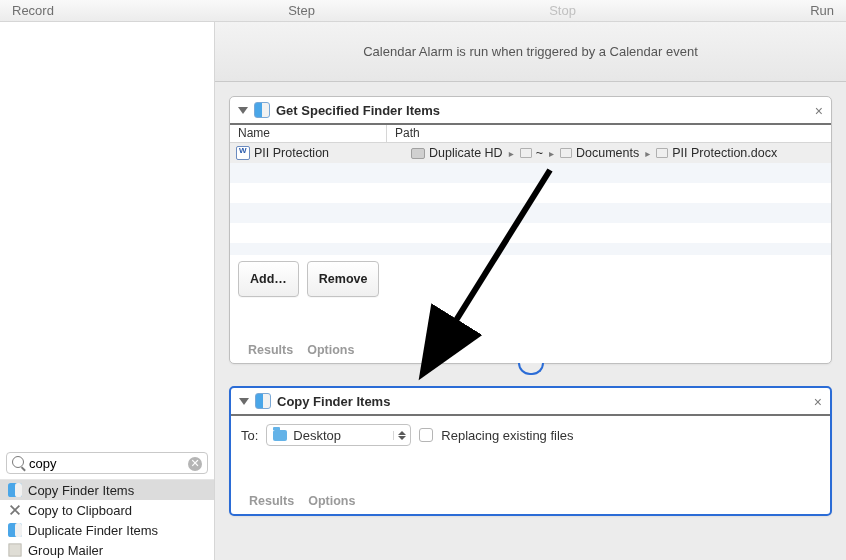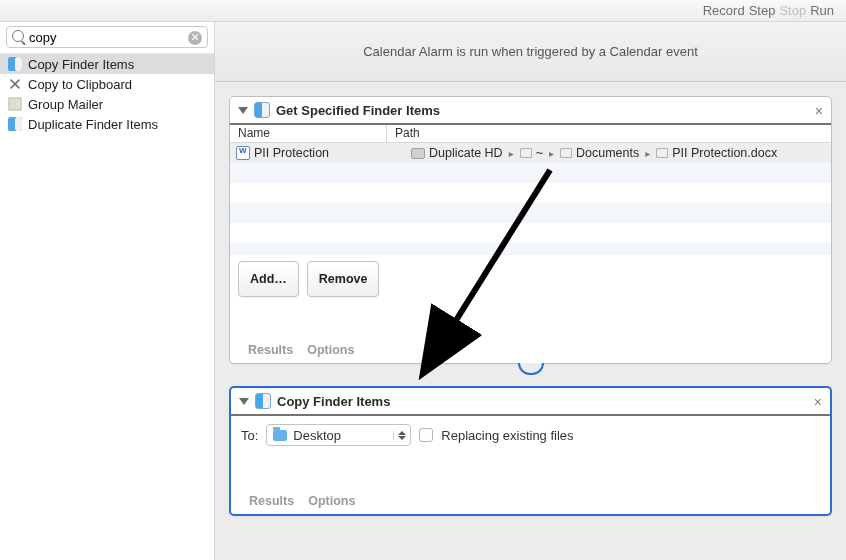--- a/index.html
+++ b/index.html
@@ -11,39 +11,40 @@
     width: 846px;
     height: 560px;
     overflow: hidden;
     position: relative;
   }
   .toolbar {
     height: 22px;
     background: linear-gradient(#f9f9f9, #ececec);
     border-bottom: 1px solid #d6d6d6;
     display: flex;
-    justify-content: flex-end;
+    justify-content: space-between;
     align-items: center;
     padding: 0 12px;
-    gap: 4px;
+    gap: 30px;
     font-size: 13px;
     color: #6f6f6f;
   }
   .toolbar .tb-item { cursor: default; }
   .toolbar .tb-item.disabled { color: #c0c0c0; }
   .main {
     display: flex;
     height: 538px;
   }
   .sidebar {
     width: 215px;
     background: #fff;
     border-right: 1px solid #d6d6d6;
     display: flex;
     flex-direction: column;
+    justify-content: flex-end;
   }
   .searchwrap {
     padding: 4px 6px 5px;
     border-bottom: 1px solid #e5e5e5;
     position: relative;
   }
   .searchfield {
     width: 100%;
     height: 22px;
     border: 1px solid #c9c9c9;
@@ -350,33 +351,33 @@
         <span class="sb-icon">
             <svg viewBox="0 0 16 16">
               <path d="M3 3 L13 13 M13 3 L3 13" stroke="#777" stroke-width="2"></path>
             </svg>
           </span>
         <span>Copy to Clipboard</span>
       </li>
       <li>
         <span class="sb-icon">
             <svg viewBox="0 0 16 16">
-              <rect x="1" y="1" width="14" height="14" fill="#dfddd5" stroke="#b8b6ac"></rect>
-            </svg>
-          </span>
-        <span>Group Mailer</span>
-      </li>
-      <li>
-        <span class="sb-icon">
-            <svg viewBox="0 0 16 16">
               <rect width="16" height="16" rx="3" fill="#4aa6e8"></rect>
               <rect x="8" width="8" height="16" rx="3" fill="#f1f1f1"></rect>
             </svg>
           </span>
         <span>Duplicate Finder Items</span>
+      </li>
+      <li>
+        <span class="sb-icon">
+            <svg viewBox="0 0 16 16">
+              <rect x="1" y="1" width="14" height="14" fill="#dfddd5" stroke="#b8b6ac"></rect>
+            </svg>
+          </span>
+        <span>Group Mailer</span>
       </li>
     </ul>
   </div>
 
   <div class="workflow">
     <div class="banner">
       <span>Calendar Alarm is run when triggered by a Calendar event</span>
     </div>
     <div class="canvas">
 

